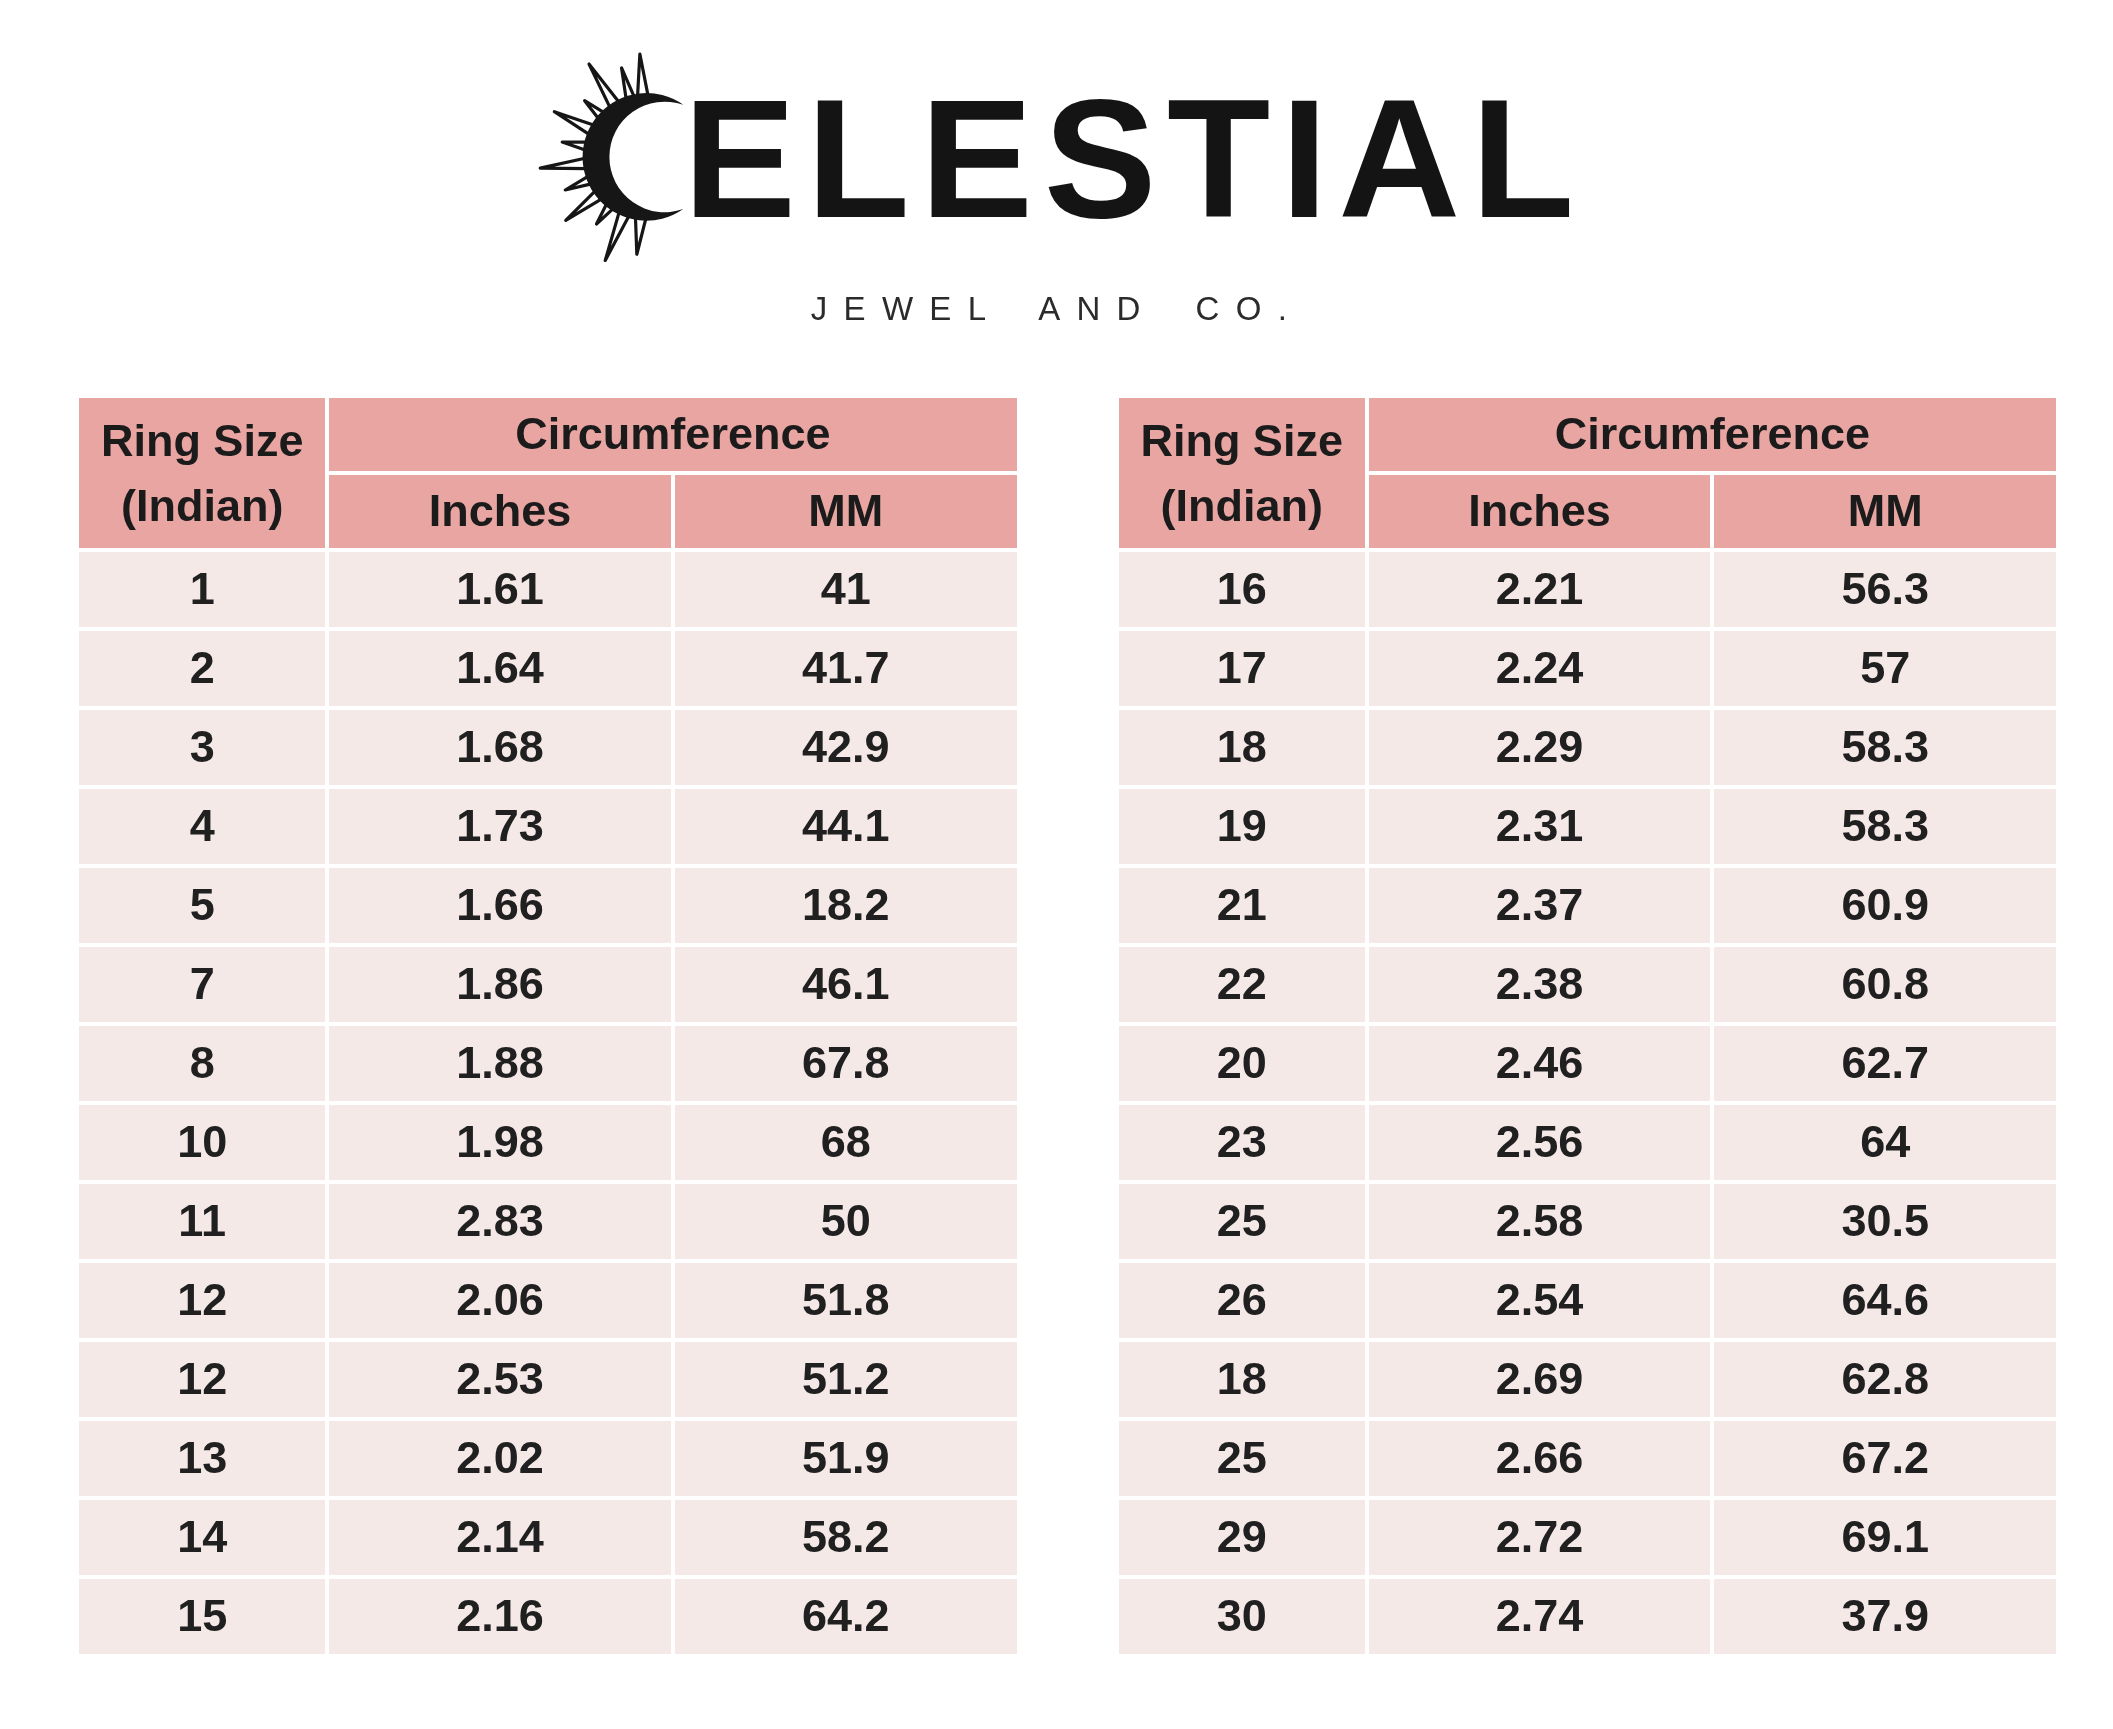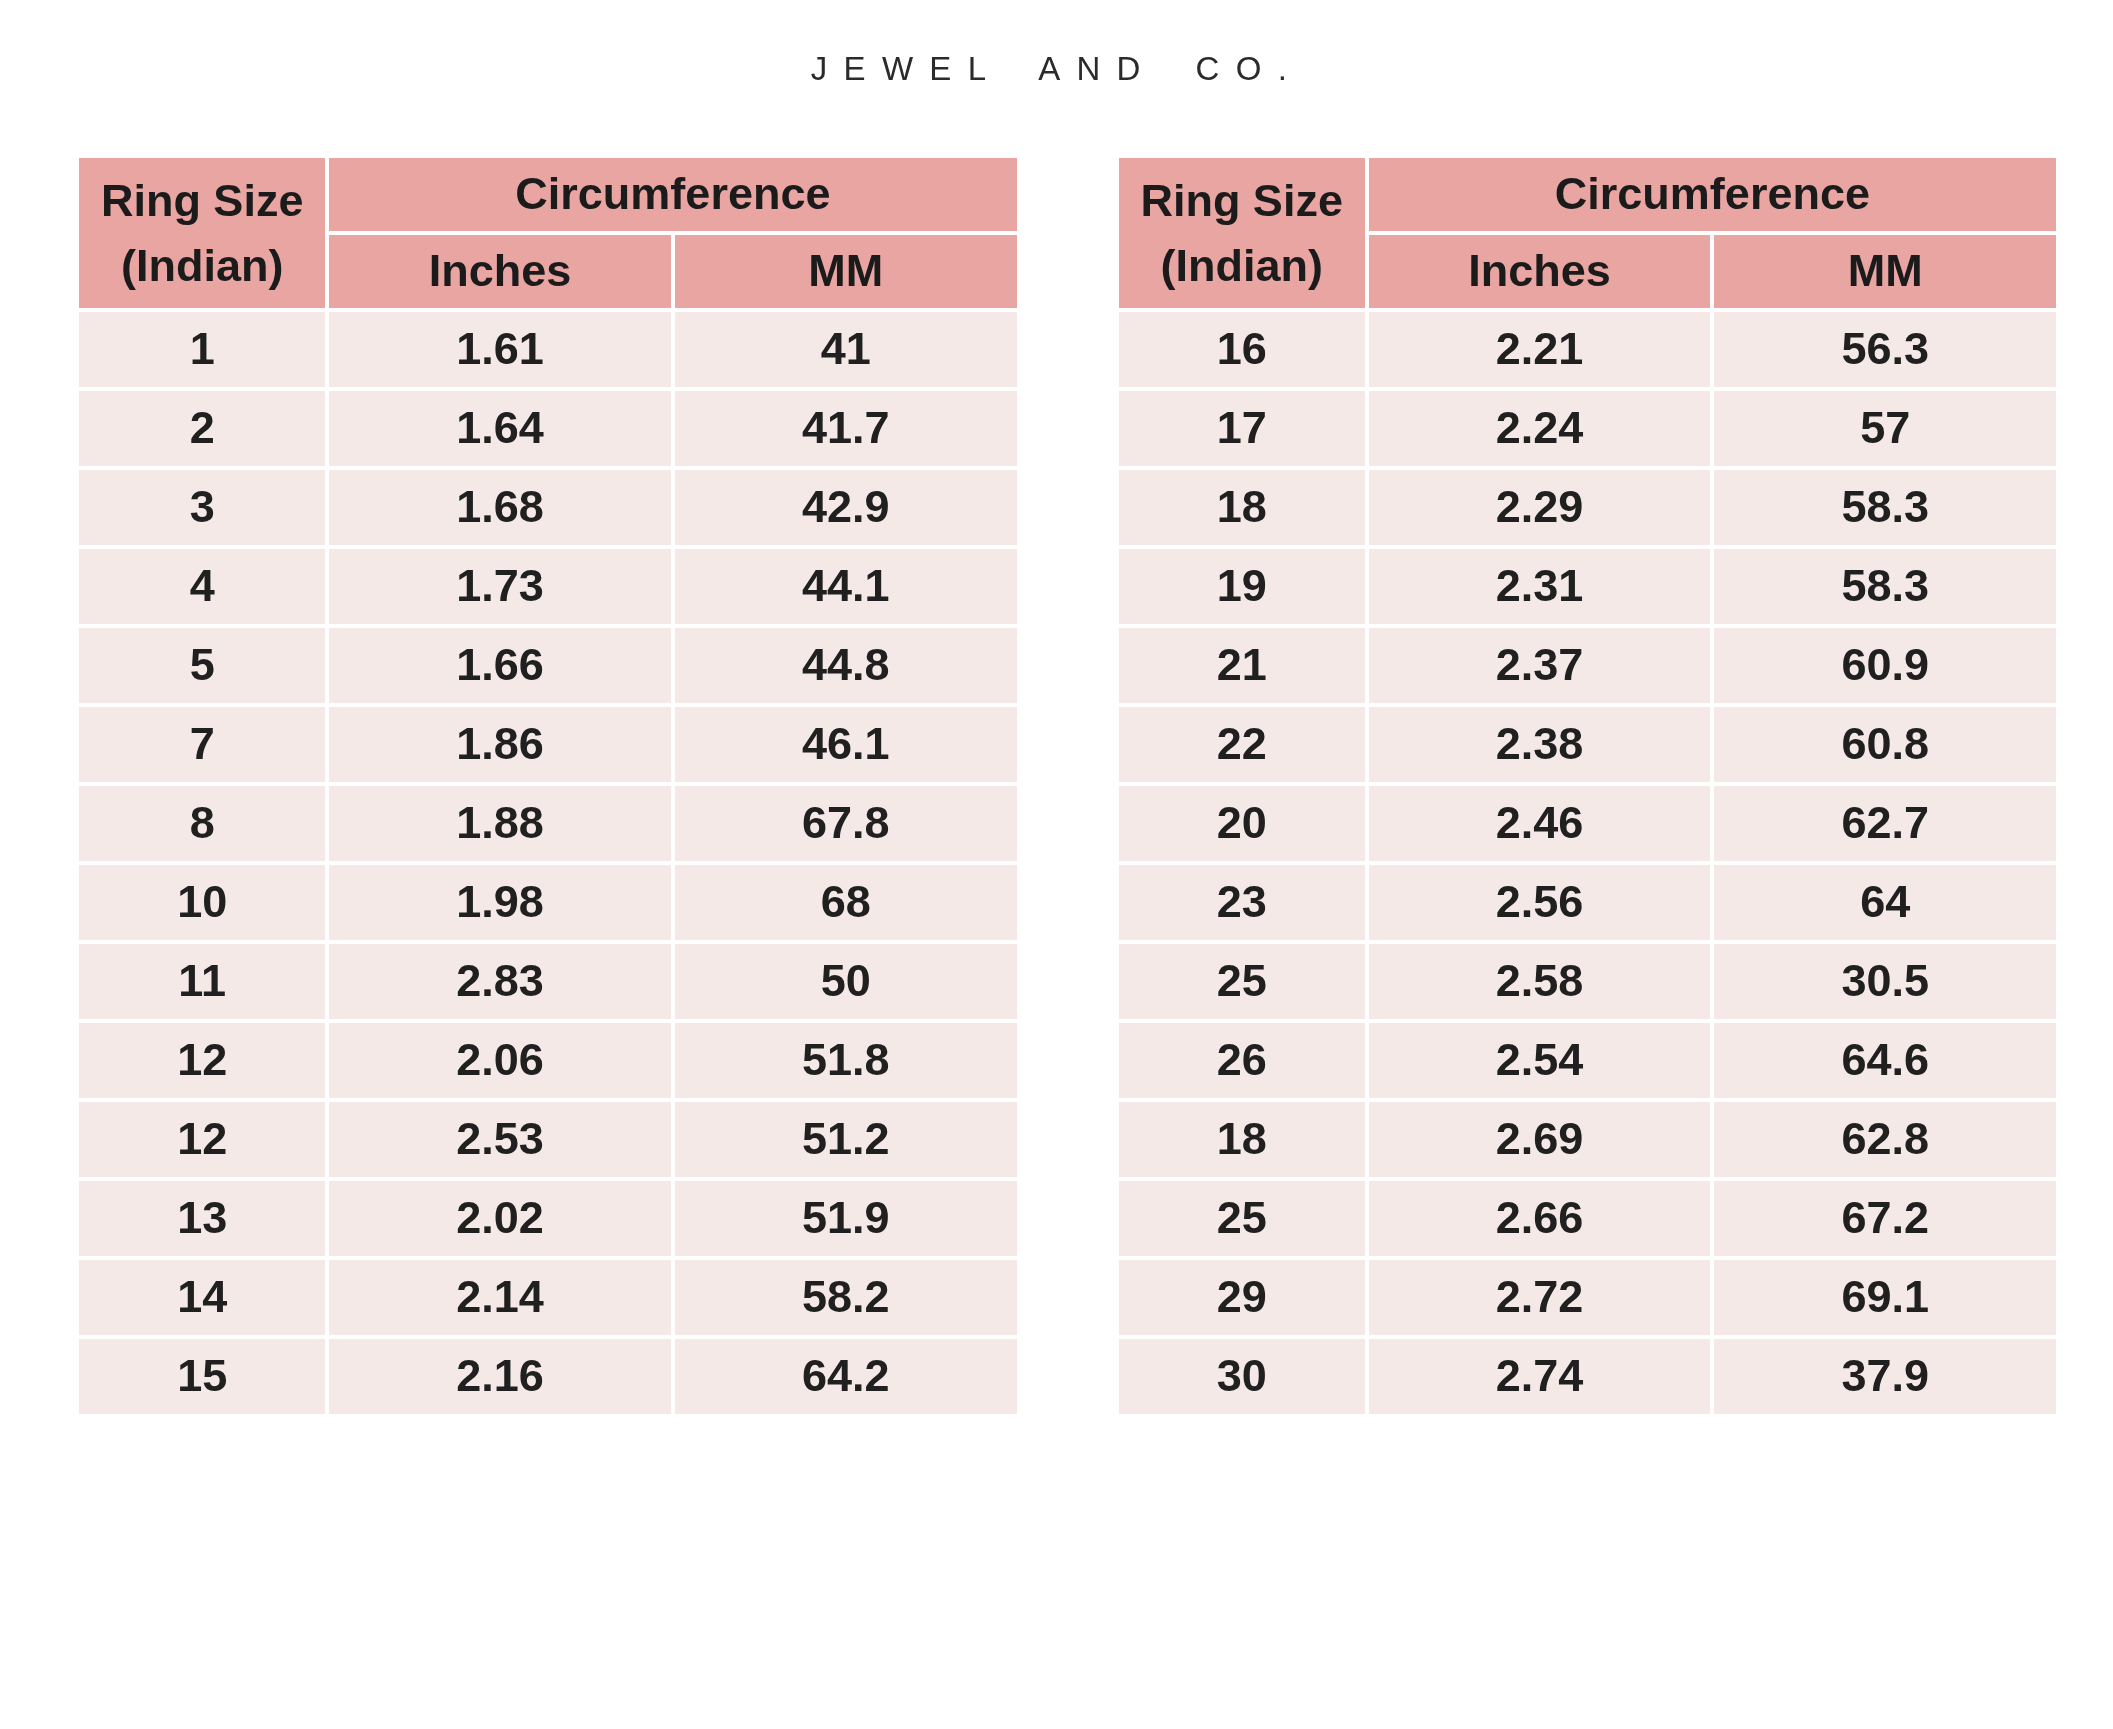--- a/index.html
+++ b/index.html
@@ -94,20 +94,40 @@
     height: 75px;
     color: #202020;
   }
 </style>
 </head>
 <body>
 
 <div class="page">
 
   <header class="brand">
+    <div class="logo-row">
+      <svg class="logo-icon" viewBox="-36 -34 152 220" xmlns="http://www.w3.org/2000/svg" aria-hidden="true">
+        <g stroke="#161616" stroke-width="3" fill="#ffffff" stroke-linejoin="round">
+          <path transform="rotate(-84 75 75)" d="M18,70 L-17,75 L18,80 Z"></path>
+          <path transform="rotate(-68 75 75)" d="M18,70 L-30,75 L18,80 Z"></path>
+          <path transform="rotate(-53 75 75)" d="M18,71 L-4,75 L18,79 Z"></path>
+          <path transform="rotate(-38 75 75)" d="M18,70 L-22,75 L18,80 Z"></path>
+          <path transform="rotate(-22 75 75)" d="M18,71 L-8,75 L18,79 Z"></path>
+          <path transform="rotate(-6 75 75)" d="M18,70 L-26,75 L18,80 Z"></path>
+          <path transform="rotate(10 75 75)" d="M18,71 L-6,75 L18,79 Z"></path>
+          <path transform="rotate(26 75 75)" d="M18,70 L-22,75 L18,80 Z"></path>
+          <path transform="rotate(42 75 75)" d="M18,71 L-4,75 L18,79 Z"></path>
+          <path transform="rotate(58 75 75)" d="M18,70 L-28,75 L18,80 Z"></path>
+          <path transform="rotate(74 75 75)" d="M18,71 L-12,75 L18,79 Z"></path>
+          <path transform="rotate(86 75 75)" d="M18,70 L-22,75 L18,80 Z"></path>
+        </g>
+        <path fill="#161616" d="M109,26 A60,60 0 1 0 109,124 A52,52 0 1 1 109,26 Z"></path>
+      </svg>
+      <span class="wordmark">ELESTIAL</span>
+    </div>
     <div class="tagline">JEWEL AND CO.</div>
   </header>
 
   <main class="tables">
 
     <table class="size-table">
       <colgroup>
           <col class="c-size">
           <col class="c-in">
           <col class="c-mm">
@@ -142,21 +162,21 @@
             <td>42.9</td>
           </tr>
           <tr>
             <td>4</td>
             <td>1.73</td>
             <td>44.1</td>
           </tr>
           <tr>
             <td>5</td>
             <td>1.66</td>
-            <td>44.8</td>
+            <td>18.2</td>
           </tr>
           <tr>
             <td>7</td>
             <td>1.86</td>
             <td>46.1</td>
           </tr>
           <tr>
             <td>8</td>
             <td>1.88</td>
             <td>67.8</td>

